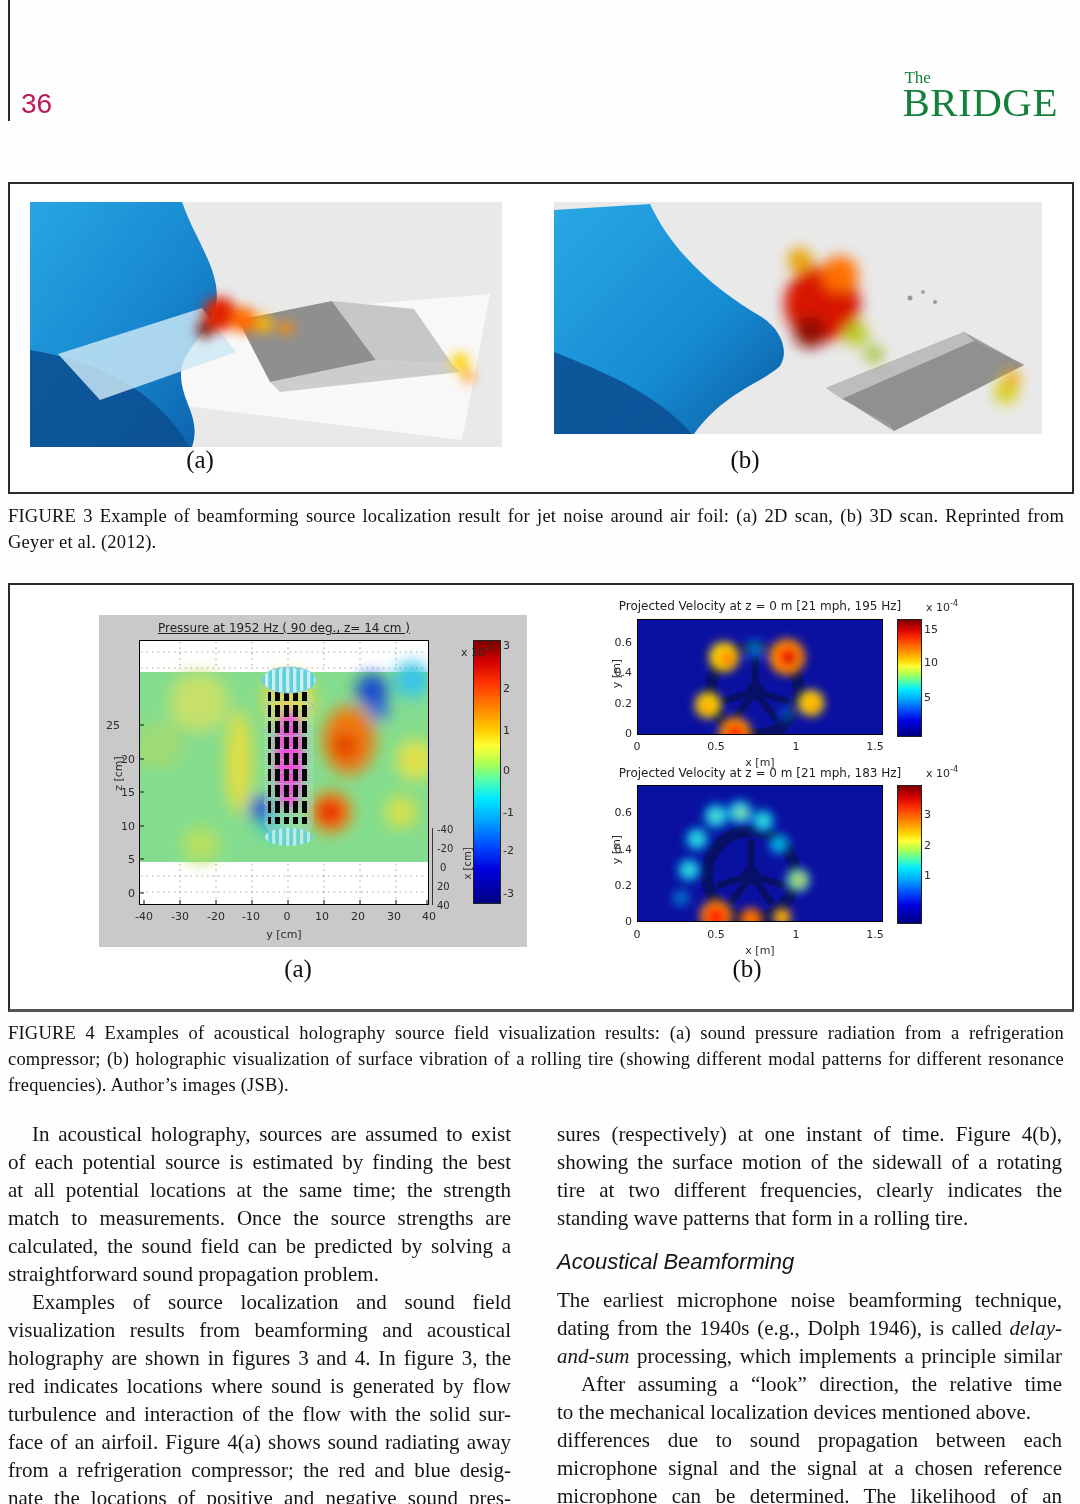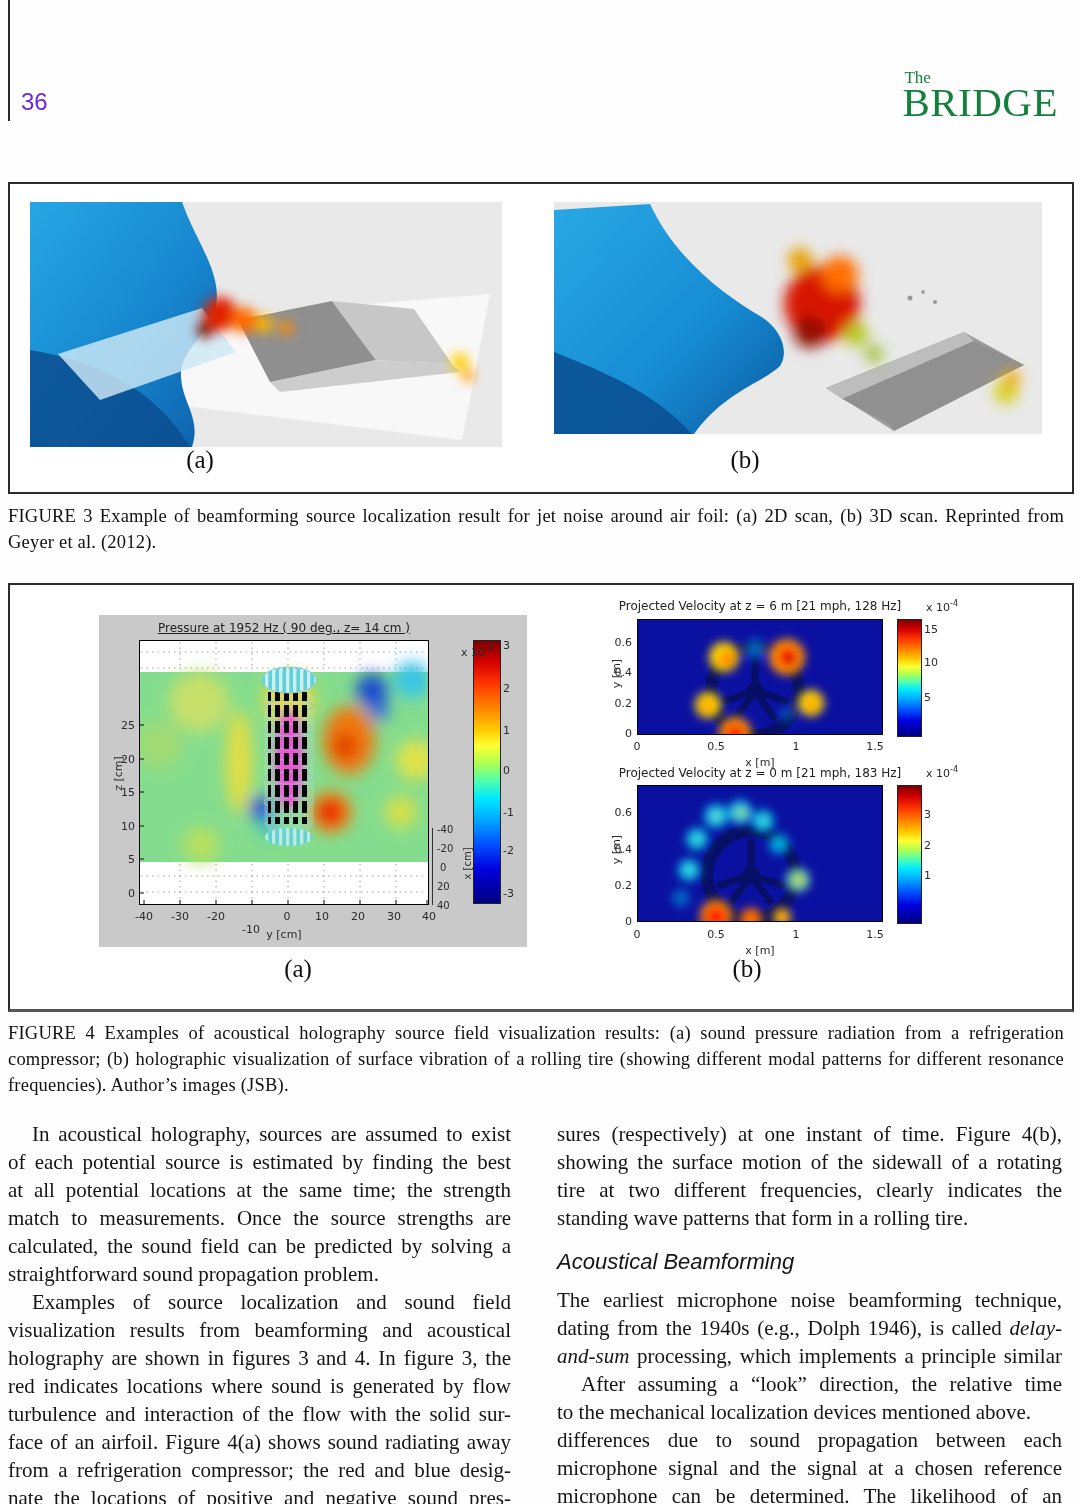--- a/index.html
+++ b/index.html
@@ -3,21 +3,21 @@
 <meta charset="utf-8">
 <style>
   html,body{margin:0;padding:0;background:#ffffff;}
   #page{position:relative;width:1080px;height:1504px;background:#fffefe;overflow:hidden;
         font-family:"Liberation Serif",serif;color:#151515;}
   .abs{position:absolute;}
 
   
   #left-rule{position:absolute;left:8px;top:0;width:2px;height:121px;background:#2a2a2a;}
   #page-number{position:absolute;left:21px;top:88px;font-family:"Liberation Sans",sans-serif;
-               font-size:24px;color:#6d28d9;}
+               font-size:28px;color:#be185d;}
   #masthead{position:absolute;right:22px;top:70px;font-family:"Liberation Serif",serif;color:#15803d;}
   #masthead .the{font-size:17px;line-height:16px;margin-left:2px;}
   #masthead .title{font-size:41px;line-height:32px;letter-spacing:0.5px;}
 
   
   .figbox{position:absolute;left:8px;width:1062px;background:#ffffff;border:2px solid #2b2b2b;}
   #figure3-box{top:182px;height:308px;}
   #figure4-box{top:583px;height:424px;border-bottom:3px solid #555;}
   .panel-label{position:absolute;font-size:25px;color:#111;text-align:center;width:60px;}
 
@@ -232,31 +232,31 @@
           <line x1="149" y1="265" x2="149" y2="260"></line>
             <line x1="185" y1="265" x2="185" y2="260"></line>
           <line x1="221" y1="265" x2="221" y2="260"></line>
             <line x1="257" y1="265" x2="257" y2="260"></line>
           <line x1="288" y1="265" x2="288" y2="260"></line>
         </g>
         <rect x="0.5" y="0.5" width="289" height="264" fill="none" stroke="#000" stroke-width="1"></rect>
       </svg>
 
       <div class="abs ptxt rot" style="left:2px;top:152px;">z [cm]</div>
-      <div class="abs ptxt tickc" style="left:8px;top:110px;width:28px;text-align:right;">25</div>
+      <div class="abs ptxt tickc" style="left:0;top:110px;width:28px;text-align:center;">25</div>
       <div class="abs ptxt tickc" style="left:8px;top:144px;width:28px;text-align:right;">20</div>
       <div class="abs ptxt tickc" style="left:8px;top:177px;width:28px;text-align:right;">15</div>
       <div class="abs ptxt tickc" style="left:8px;top:211px;width:28px;text-align:right;">10</div>
       <div class="abs ptxt tickc" style="left:8px;top:244px;width:28px;text-align:right;">5</div>
       <div class="abs ptxt tickc" style="left:8px;top:278px;width:28px;text-align:right;">0</div>
 
       <div class="abs ptxt tickx" style="left:45px;top:295px;">-40</div>
       <div class="abs ptxt tickx" style="left:81px;top:295px;">-30</div>
       <div class="abs ptxt tickx" style="left:117px;top:295px;">-20</div>
-      <div class="abs ptxt tickx" style="left:152px;top:308px;">-10</div>
+      <div class="abs ptxt tickx" style="left:152px;top:295px;">-10</div>
       <div class="abs ptxt tickx" style="left:188px;top:295px;">0</div>
       <div class="abs ptxt tickx" style="left:223px;top:295px;">10</div>
       <div class="abs ptxt tickx" style="left:259px;top:295px;">20</div>
       <div class="abs ptxt tickx" style="left:295px;top:295px;">30</div>
       <div class="abs ptxt tickx" style="left:330px;top:295px;">40</div>
       <div class="abs ptxt" style="left:125px;top:313px;width:120px;text-align:center;">y [cm]</div>
 
       <div class="y2line" style="left:333px;top:213px;height:77px;"></div>
       <div class="abs ptxt tickc" style="left:338px;top:214px;font-size:10px;">-40</div>
       <div class="abs ptxt tickc" style="left:338px;top:233px;font-size:10px;">-20</div>
@@ -269,21 +269,21 @@
       <div class="abs ptxt" style="left:362px;top:5px;margin-top:24px;"><span>x 10</span><sup>-3</sup></div>
       <div class="abs ptxt tickc" style="left:404px;top:30px;">3</div>
       <div class="abs ptxt tickc" style="left:404px;top:73px;">2</div>
       <div class="abs ptxt tickc" style="left:404px;top:115px;">1</div>
       <div class="abs ptxt tickc" style="left:404px;top:155px;">0</div>
       <div class="abs ptxt tickc" style="left:404px;top:197px;">-1</div>
       <div class="abs ptxt tickc" style="left:404px;top:235px;">-2</div>
       <div class="abs ptxt tickc" style="left:404px;top:278px;">-3</div>
     </div>
 
-    <div class="abs ptitle" style="left:560px;top:14px;width:380px;">Projected Velocity at z = 6 m [21 mph, 128 Hz]</div>
+    <div class="abs ptitle" style="left:560px;top:14px;width:380px;">Projected Velocity at z = 0 m [21 mph, 195 Hz]</div>
     <div class="abs ptxt rot" style="left:592px;top:82px;">y [m]</div>
     <div class="abs ptxt tickc" style="left:598px;top:57px;width:24px;text-align:right;">0.6</div>
     <div class="abs ptxt tickc" style="left:598px;top:87px;width:24px;text-align:right;">0.4</div>
     <div class="abs ptxt tickc" style="left:598px;top:118px;width:24px;text-align:right;">0.2</div>
     <div class="abs ptxt tickc" style="left:598px;top:148px;width:24px;text-align:right;">0</div>
 
     <svg class="abs" style="left:627px;top:34px;" width="246" height="116" viewBox="0 0 246 116">
       <defs>
           <filter id="bT1" x="-60%" y="-60%" width="220%" height="220%">
             <feGaussianBlur stdDeviation="5"></feGaussianBlur>

